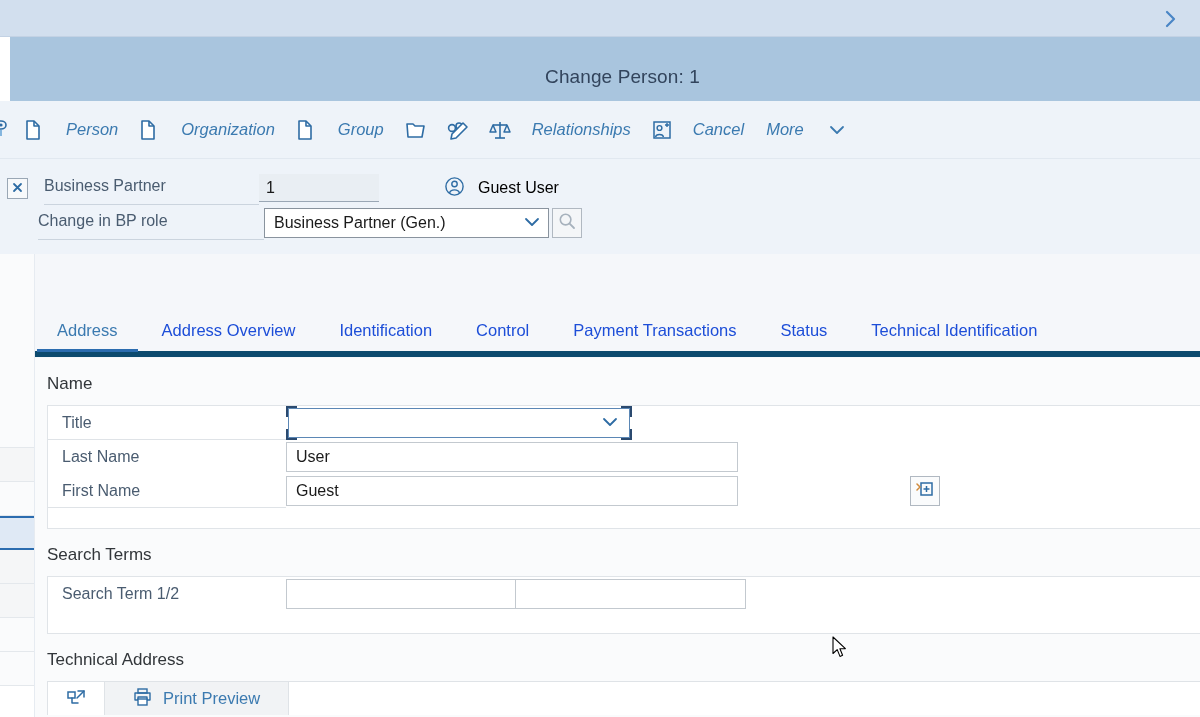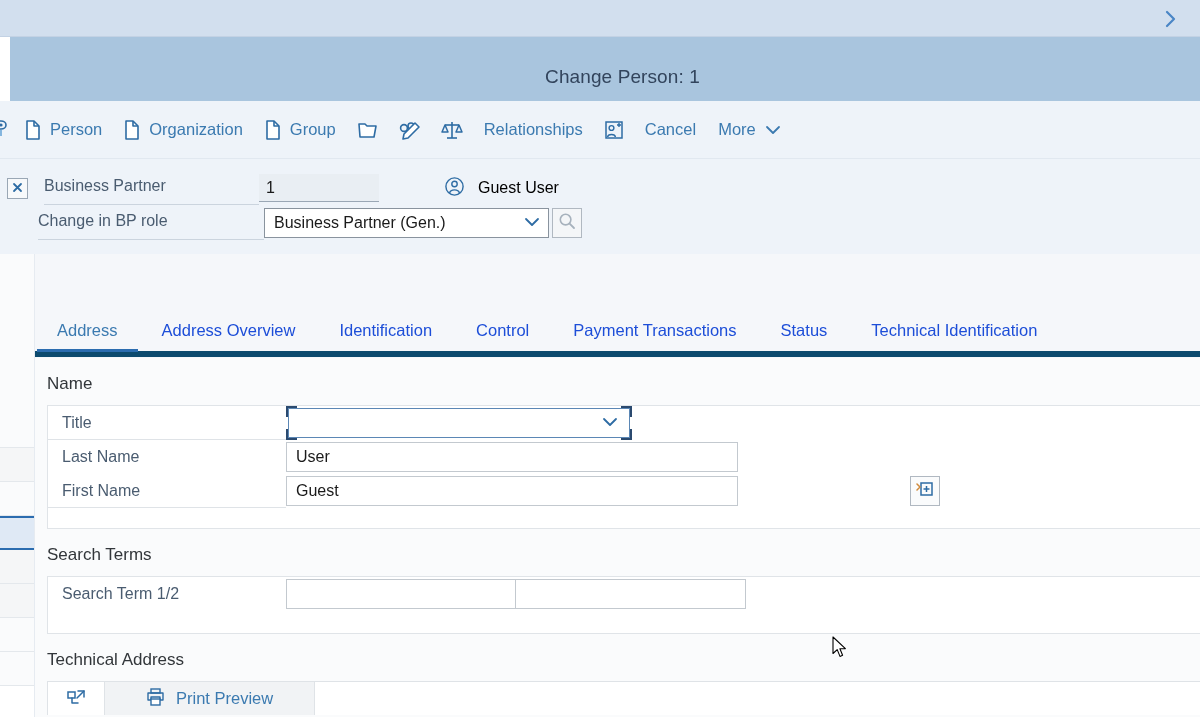--- a/index.html
+++ b/index.html
@@ -65,26 +65,27 @@
   }
   .tb-partial {
     width: 22px;
     margin-left: -8px;
     display: flex; align-items: center; justify-content: flex-end;
     overflow: hidden;
   }
   .tb-item {
     display: flex;
     align-items: center;
-    gap: 9px;
+    gap: 25px;
     padding: 4px 11px;
     cursor: pointer;
     color: #3b7ab0;
     font-size: 16.5px;
     white-space: nowrap;
+    font-style: italic;
   }
   .tb-item .tb-label { color: #3b7ab0; }
   .tb-icononly { padding: 4px 10px; }
   .tb-item svg { display: block; }
 
   
   .bp-header {
     position: absolute;
     left: 0; top: 159px;
     width: 1200px; height: 95px;
@@ -353,21 +354,21 @@
     width: 57px;
     border-right: 1px solid #dfe3e7;
     display: flex; align-items: center; justify-content: center;
     cursor: pointer;
     box-sizing: border-box;
   }
   .print-btn {
     display: flex;
     align-items: center;
     gap: 11px;
-    padding: 0 41px;
+    padding: 0 28px;
     cursor: pointer;
     color: #3b7ab0;
     font-size: 16.5px;
     border-right: 1px solid #dfe3e7;
     background: #f1f3f5;
   }
 
   
   .cursor {
     position: absolute;

